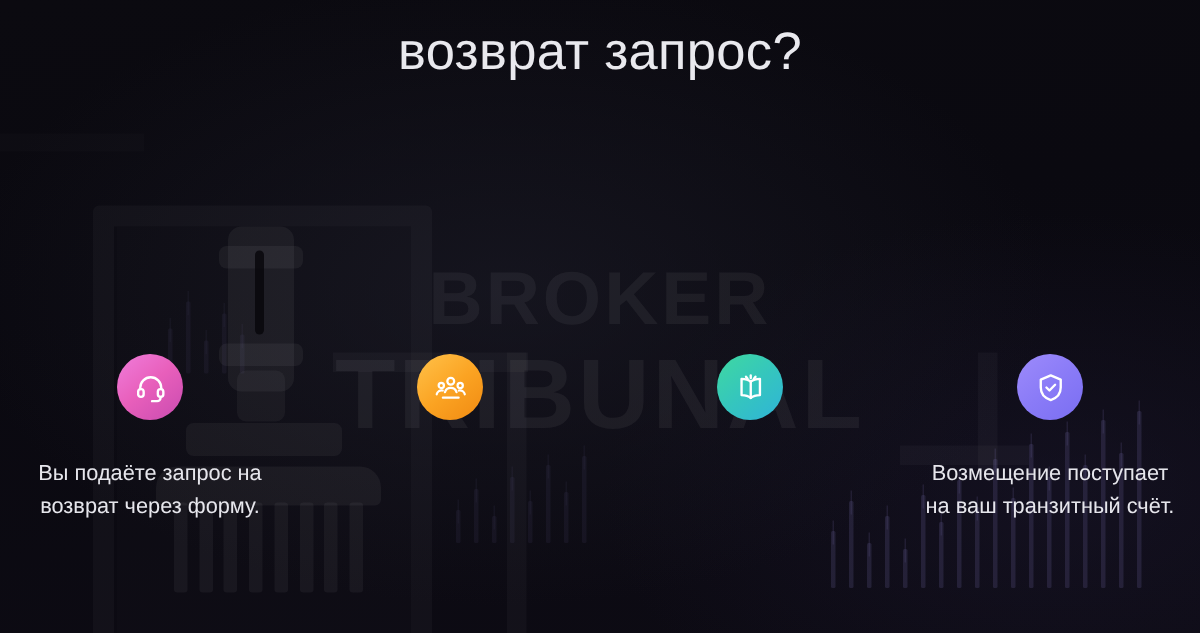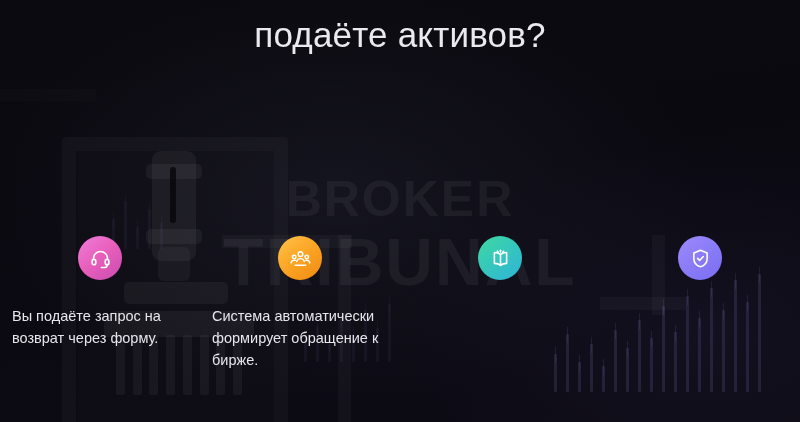--- a/index.html
+++ b/index.html
@@ -195,20 +195,21 @@
   .step-icon.c1:before { background:#e85fbb; }
   .step-icon.c2 { background:linear-gradient(140deg,#ffc24a 0%,#fba322 52%,#f08a12 100%); }
   .step-icon.c2:before { background:#fba322; }
   .step-icon.c3 { background:linear-gradient(140deg,#3fd9a0 0%,#35c6bd 50%,#2fb4d8 100%); }
   .step-icon.c3:before { background:#35c6bd; }
   .step-icon.c4 { background:linear-gradient(140deg,#9d8bfb 0%,#8a7bf7 50%,#7a6ef2 100%); }
   .step-icon.c4:before { background:#8a7bf7; }
 
   .step-text {
     margin-top:26px;
+    text-align:center;
     color:#e6e6ec;
     font-size:14.5px;
     line-height:1.5;
     max-width:176px;
     font-weight:400;
   }
 </style>
 </head>
 <body>
 
@@ -279,21 +280,21 @@
     <div class="candles left">
       <i style="left:4px;  height:30px;"></i>
       <i style="left:16px; height:48px;"></i>
       <i style="left:28px; height:22px;"></i>
       <i style="left:40px; height:40px;"></i>
       <i style="left:52px; height:26px;"></i>
     </div>
   </div>
 
   <h1 class="heading">
-    <span class="ln">подаёте активов?</span>
+    <span class="ln">возврат запрос?</span>
   </h1>
 
   <div class="steps">
 
     <div class="step">
       <div class="step-icon c1">
         <svg viewBox="0 0 24 24" fill="none" stroke="#ffffff" stroke-width="1.8" stroke-linecap="round" stroke-linejoin="round">
           <path d="M4 13v-1a8 8 0 0 1 16 0v1"></path>
           <rect x="2.4" y="13" width="4.2" height="6" rx="2"></rect>
           <rect x="17.4" y="13" width="4.2" height="6" rx="2"></rect>
@@ -308,21 +309,20 @@
         <svg viewBox="0 0 24 24" fill="none" stroke="#ffffff" stroke-width="1.7" stroke-linecap="round" stroke-linejoin="round">
           <circle cx="12" cy="7" r="2.6"></circle>
           <path d="M7.6 15.4a4.6 4.6 0 0 1 8.8 0"></path>
           <circle cx="4.8" cy="10.2" r="2"></circle>
           <path d="M1.3 17a3.7 3.7 0 0 1 4.6-2.9"></path>
           <circle cx="19.2" cy="10.2" r="2"></circle>
           <path d="M22.7 17a3.7 3.7 0 0 0-4.6-2.9"></path>
           <path d="M6 19.6h12"></path>
         </svg>
       </div>
-      <p class="step-text">Система автоматически формирует обращение к бирже.</p>
     </div>
 
     <div class="step">
       <div class="step-icon c3">
         <svg viewBox="0 0 24 24" fill="none" stroke="#ffffff" stroke-width="1.8" stroke-linecap="round" stroke-linejoin="round">
           <path d="M12 7.4v12.2"></path>
           <path d="M12 7.4C10.3 5.9 7.9 5.2 5 5.2v12.4c2.9 0 5.3.7 7 2.2"></path>
           <path d="M12 7.4c1.7-1.5 4.1-2.2 7-2.2v12.4c-2.9 0-5.3.7-7 2.2"></path>
           <path d="M12 4.6V2.6"></path>
           <path d="M9.6 5.1 8.4 3.6"></path>
@@ -331,16 +331,17 @@
       </div>
     </div>
 
     <div class="step">
       <div class="step-icon c4">
         <svg viewBox="0 0 24 24" fill="none" stroke="#ffffff" stroke-width="1.8" stroke-linecap="round" stroke-linejoin="round">
           <path d="M12 2.6 4.4 5.8v6.1c0 4.6 3.1 8.1 7.6 9.5 4.5-1.4 7.6-4.9 7.6-9.5V5.8z"></path>
           <path d="m8.7 11.8 2.3 2.3 4.3-4.4"></path>
         </svg>
       </div>
+      <p class="step-text">Возмещение поступает на ваш транзитный счёт.</p>
     </div>
 
   </div>
 </div>
 
 </body></html>

